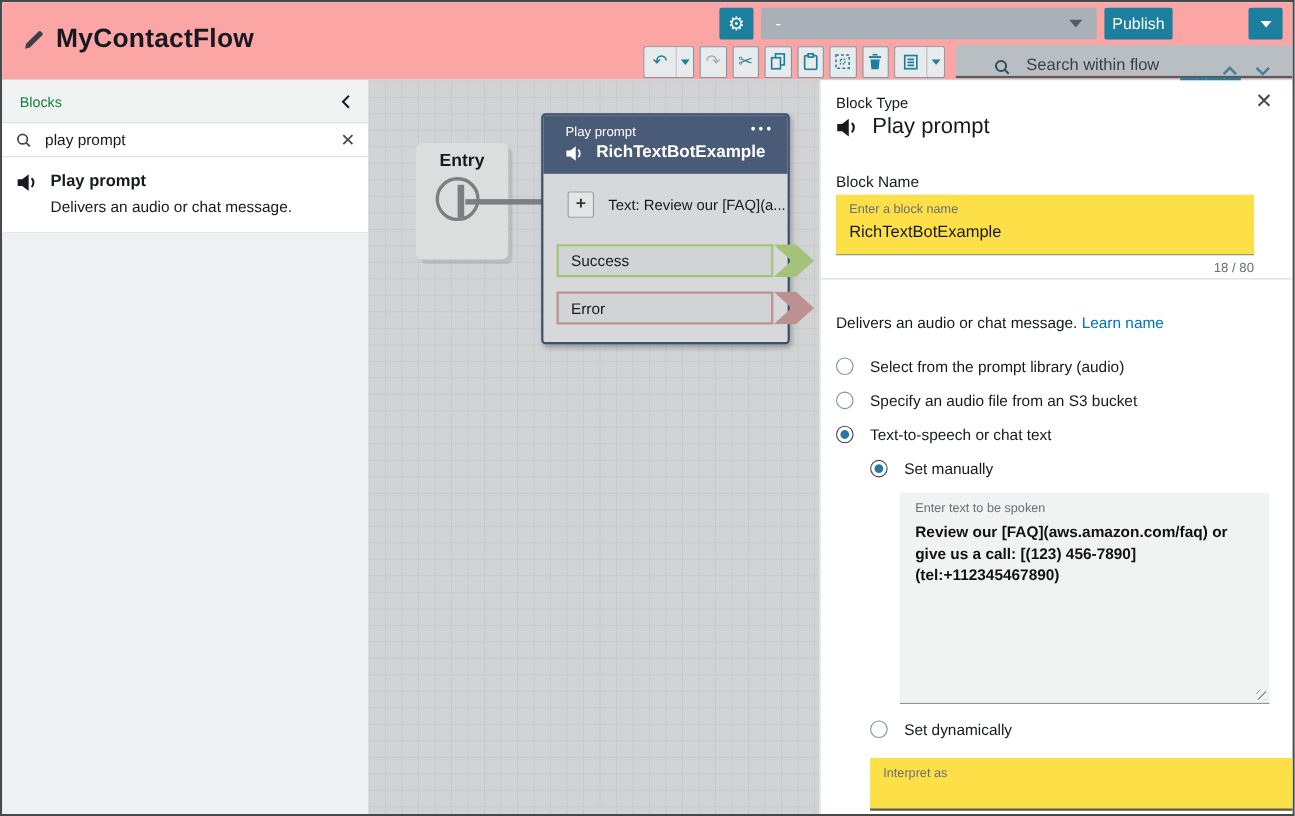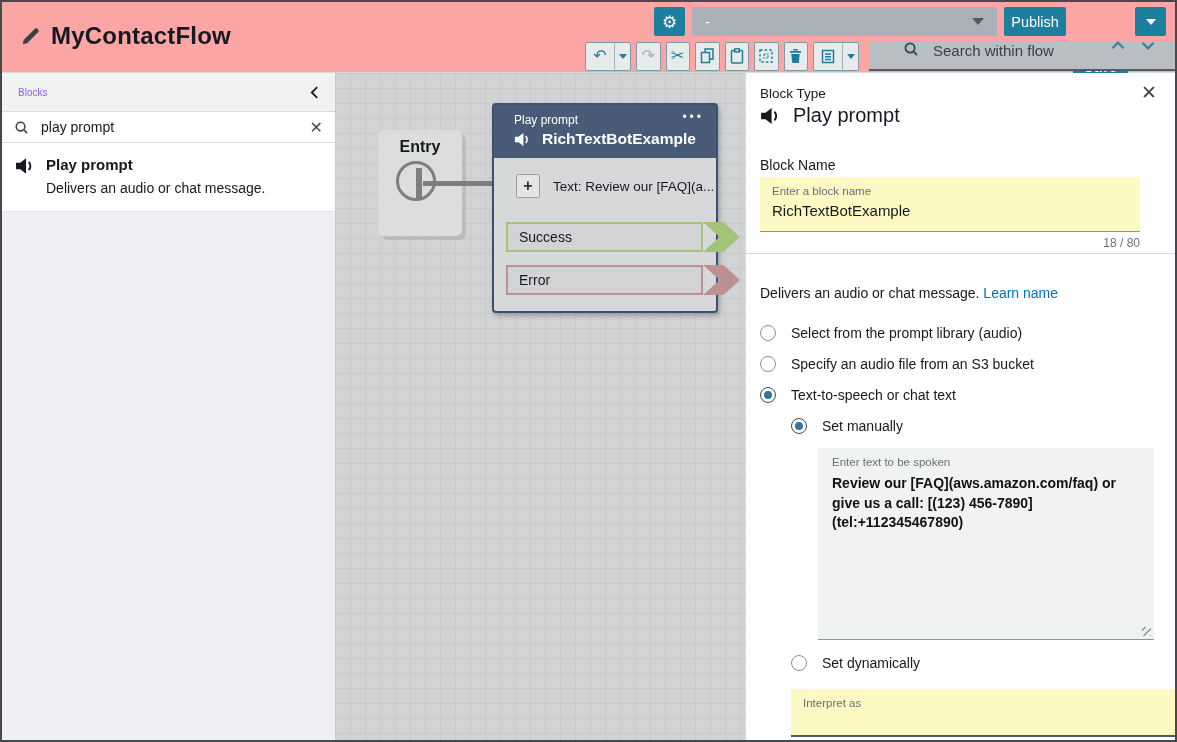--- a/index.html
+++ b/index.html
@@ -23,29 +23,29 @@
 
   
   .toolbar{position:absolute;left:583px;top:39px;right:0;height:30px;display:flex;align-items:center;gap:5px;}
   .tb-btn{width:28px;height:29px;display:flex;align-items:center;justify-content:center;background:#e7ebec;border:1px solid #7f9aa7;border-radius:2px;color:#1d7f9e;cursor:pointer;padding:0;}
   .tb-group{display:flex;height:29px;border:1px solid #7f9aa7;border-radius:2px;background:#e7ebec;}
   .tb-group .tb-btn{border:none;height:27px;}
   .tb-group .tb-caret{width:16px;border-left:1px solid #9fb2bc;}
   .tb-btn .caret-down{border-top-color:#1d7f9e;border-left-width:4px;border-right-width:4px;border-top-width:5px;}
   .tb-btn.disabled{color:#9fb0ba;cursor:default;}
   .tb-ico{font-size:16px;line-height:1;}
-  .flow-search{margin-left:5px;flex:1;height:30px;background:#b9bec3;border-bottom:2px solid #545b64;display:flex;align-items:flex-start;padding-left:34px;}
+  .flow-search{margin-left:5px;flex:1;height:30px;background:#b9bec3;border-bottom:2px solid #545b64;display:flex;align-items:flex-end;padding-left:34px;}
   .flow-search input{background:transparent;border:none;outline:none;font-size:15px;color:#383f45;font-family:inherit;width:180px;}
   .flow-search input::placeholder{color:#383f45;opacity:1;}
   .flow-search .nav-chevrons{margin-left:auto;margin-right:20px;display:flex;gap:16px;}
 
   
   .sidebar{position:absolute;left:0;top:71px;width:333px;bottom:0;background:#eef0f3;}
   .sidebar-header{height:38px;display:flex;align-items:center;justify-content:space-between;padding:0 16px;background:#f1f2f2;}
-  .sidebar-title{font-size:10px;color:#8b5cf6;}
+  .sidebar-title{font-size:13px;color:#15803d;}
   .sidebar-search{height:32px;background:#fff;border-top:1px solid #d9dcdc;border-bottom:1px solid #d9dcdc;display:flex;align-items:center;padding:0 12px;gap:10px;}
   .sidebar-search input{flex:1;border:none;outline:none;font-size:14px;color:#16191f;font-family:inherit;background:transparent;}
   .clear-x{font-size:16px;color:#414750;cursor:pointer;}
   .sidebar-item{background:#fff;border-bottom:1px solid #e3e6e6;padding:13px 12px 15px 13px;display:flex;gap:11px;cursor:pointer;}
   .sidebar-item .itm-title{font-size:15px;font-weight:700;color:#16191f;line-height:18px;}
   .sidebar-item .itm-desc{font-size:14px;color:#16191f;margin-top:6px;}
 
   
   .canvas{position:absolute;left:333px;top:71px;width:410px;bottom:0;background-color:#d2d3d5;
     background-image:linear-gradient(#c7c9cb 1px,transparent 1px),linear-gradient(90deg,#c7c9cb 1px,transparent 1px);
@@ -73,21 +73,21 @@
   .branch-arrow.success{top:117px;background:#a3c478;}
   .branch-arrow.error{top:160px;background:#bd9191;}
 
   
   .panel{position:absolute;left:743px;top:71px;right:0;bottom:0;background:#fff;border-left:1px solid #d5d9d9;}
   .p-abs{position:absolute;}
   .p-label{font-size:13.5px;color:#16191f;}
   .panel-close{position:absolute;right:18px;top:10px;font-size:19px;color:#414750;cursor:pointer;line-height:1;}
   .p-heading{left:14px;top:31px;display:flex;align-items:center;gap:12px;color:#16191f;}
   .p-heading .hd-text{font-size:20px;}
-  .field-box{background:#fef9c3;border-bottom:1px solid #879196;padding:8px 12px 0 12px;cursor:text;}
+  .field-box{background:#fde047;border-bottom:1px solid #879196;padding:8px 12px 0 12px;cursor:text;}
   .field-label{font-size:11.5px;color:#687078;}
   .field-value{font-size:15px;color:#16191f;margin-top:5px;}
   .name-field{left:14px;top:104px;width:380px;height:55px;}
   .counter{left:14px;top:163px;width:380px;text-align:right;font-size:12px;color:#687078;}
   .divider{left:0;right:0;top:180px;height:1px;background:#d5d9d9;}
   .p-desc{left:14px;top:212px;font-size:14px;color:#16191f;}
   .link{color:#0073bb;cursor:pointer;}
   .radio-row{position:absolute;display:flex;align-items:flex-start;gap:15px;cursor:pointer;}
   .radio{width:16px;height:16px;border-radius:50%;border:1px solid #879196;background:#fff;flex:none;position:relative;}
   .radio.checked{border-color:#414750;}

